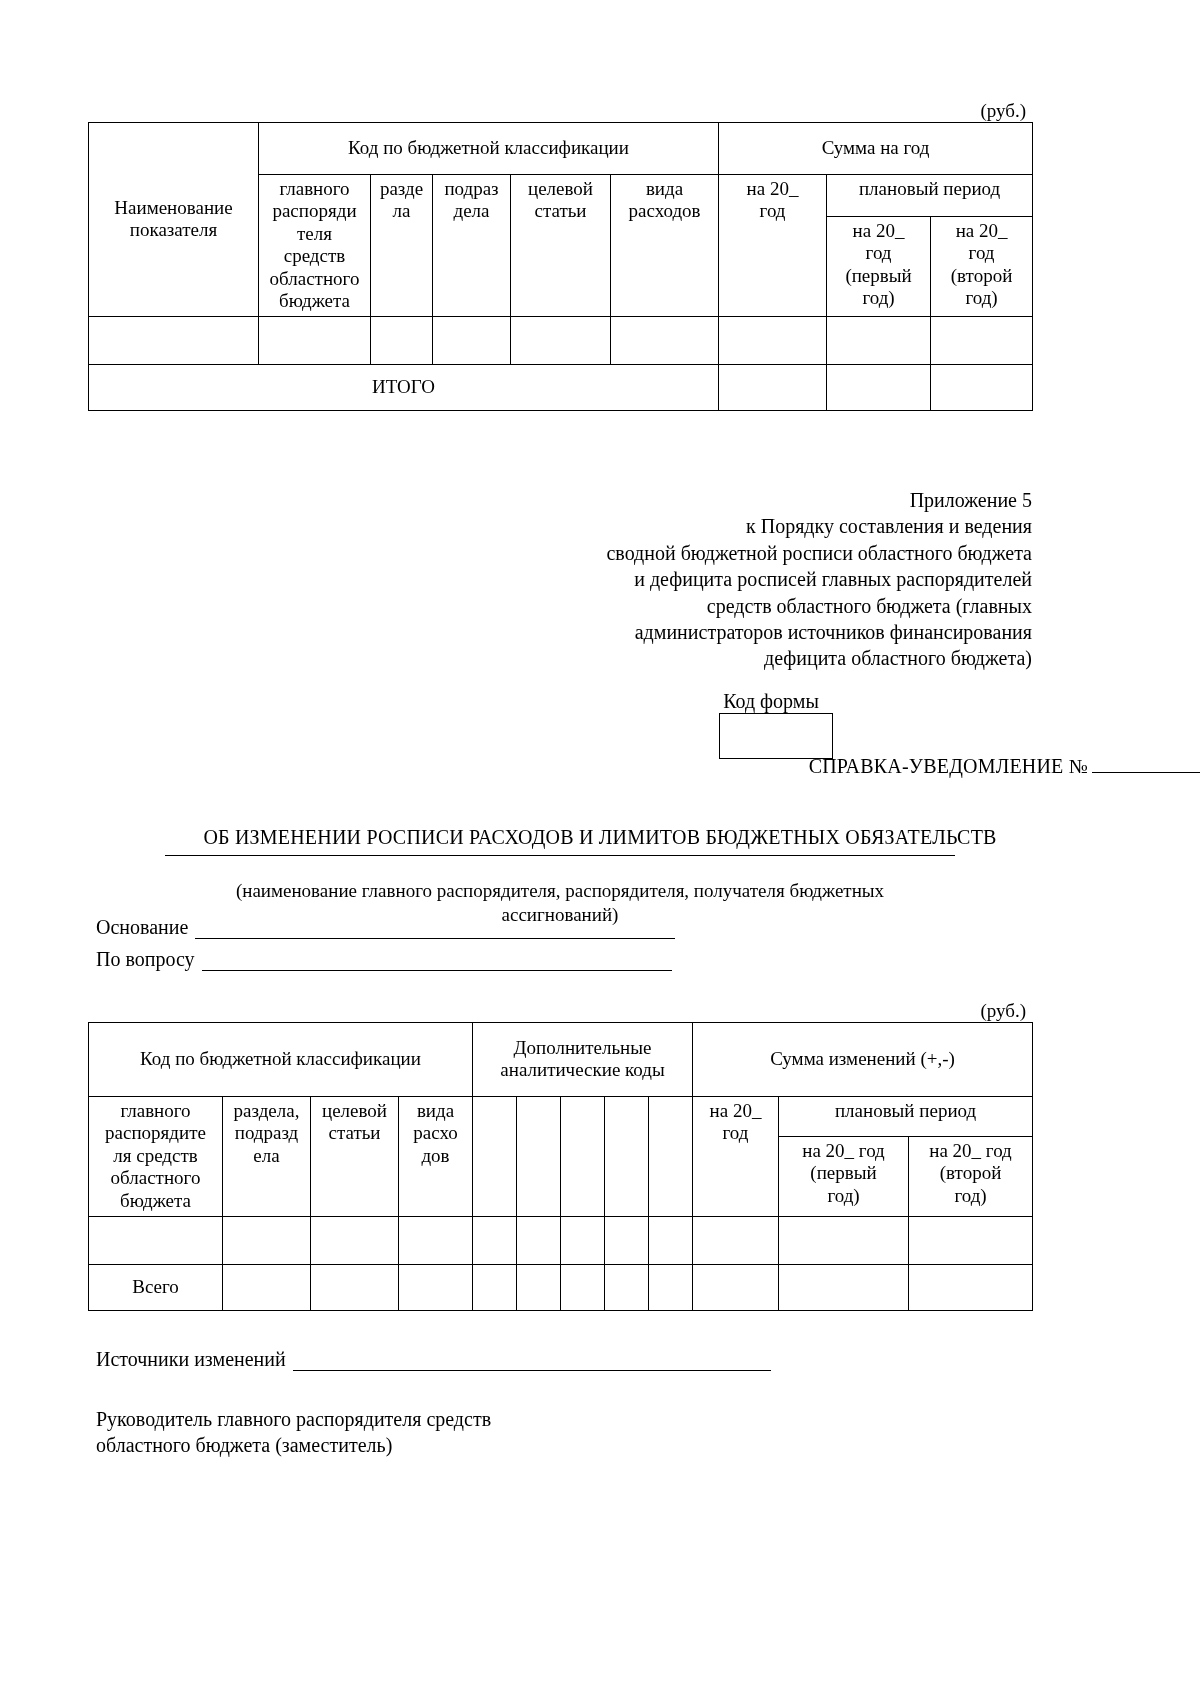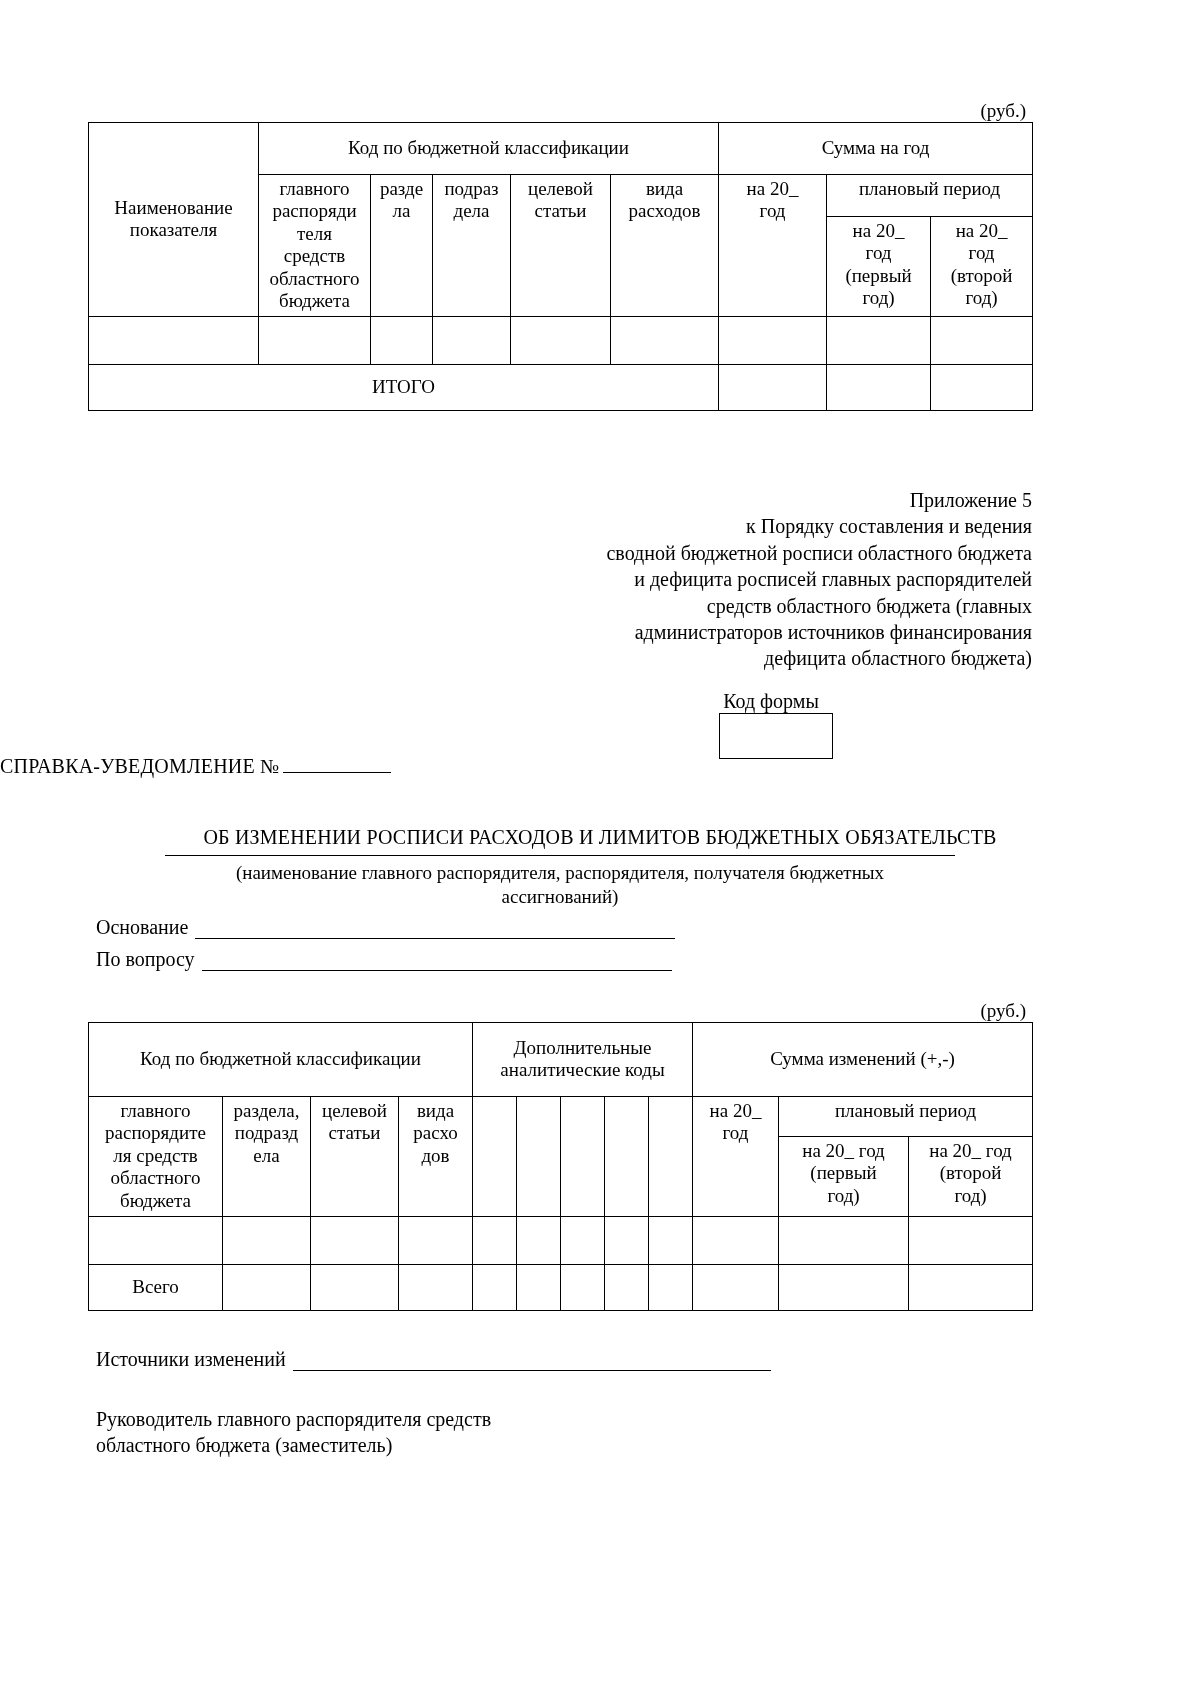--- a/index.html
+++ b/index.html
@@ -65,21 +65,21 @@
   }
   .codeformlabel { font-size: 20px; padding-right: 10px; }
   .codeformbox {
     width: 112px;
     height: 44px;
     border: 1.6px solid #000;
   }
 
   
   .title1 {
-    text-align: left;
+    text-align: right;
     font-size: 20px;
     letter-spacing: .2px;
   }
   .title2 {
     text-align: center;
     font-size: 20px;
     letter-spacing: .2px;
     white-space: nowrap;
     margin-top: 48px;
   }
@@ -238,21 +238,21 @@
 
   <div class="blk" style="left:0px; top:755px; width:1200px;">
     <div class="title1">
       <span>СПРАВКА-УВЕДОМЛЕНИЕ №</span><span class="ul-inline"></span>
     </div>
     <div class="title2">ОБ ИЗМЕНЕНИИ РОСПИСИ РАСХОДОВ И ЛИМИТОВ БЮДЖЕТНЫХ ОБЯЗАТЕЛЬСТВ</div>
   </div>
 
   <div class="blk" style="left:165px; top:855px; width:790px;">
     <div class="ruleline"></div>
-    <div class="caption" style="margin-top:5px;">(наименование главного распорядителя, распорядителя, получателя бюджетных</div>
+    <div class="caption" style="margin-top:23px;">(наименование главного распорядителя, распорядителя, получателя бюджетных</div>
     <div class="caption">ассигнований)</div>
   </div>
 
   <div class="blk" style="left:96px; top:916px; width:600px;">
     <div class="labelline" style="margin-bottom:9px;">
       <span class="lbl">Основание</span>
       <span class="ln" style="width:480px;"></span>
     </div>
     <div class="labelline">
       <span class="lbl">По вопросу</span>

